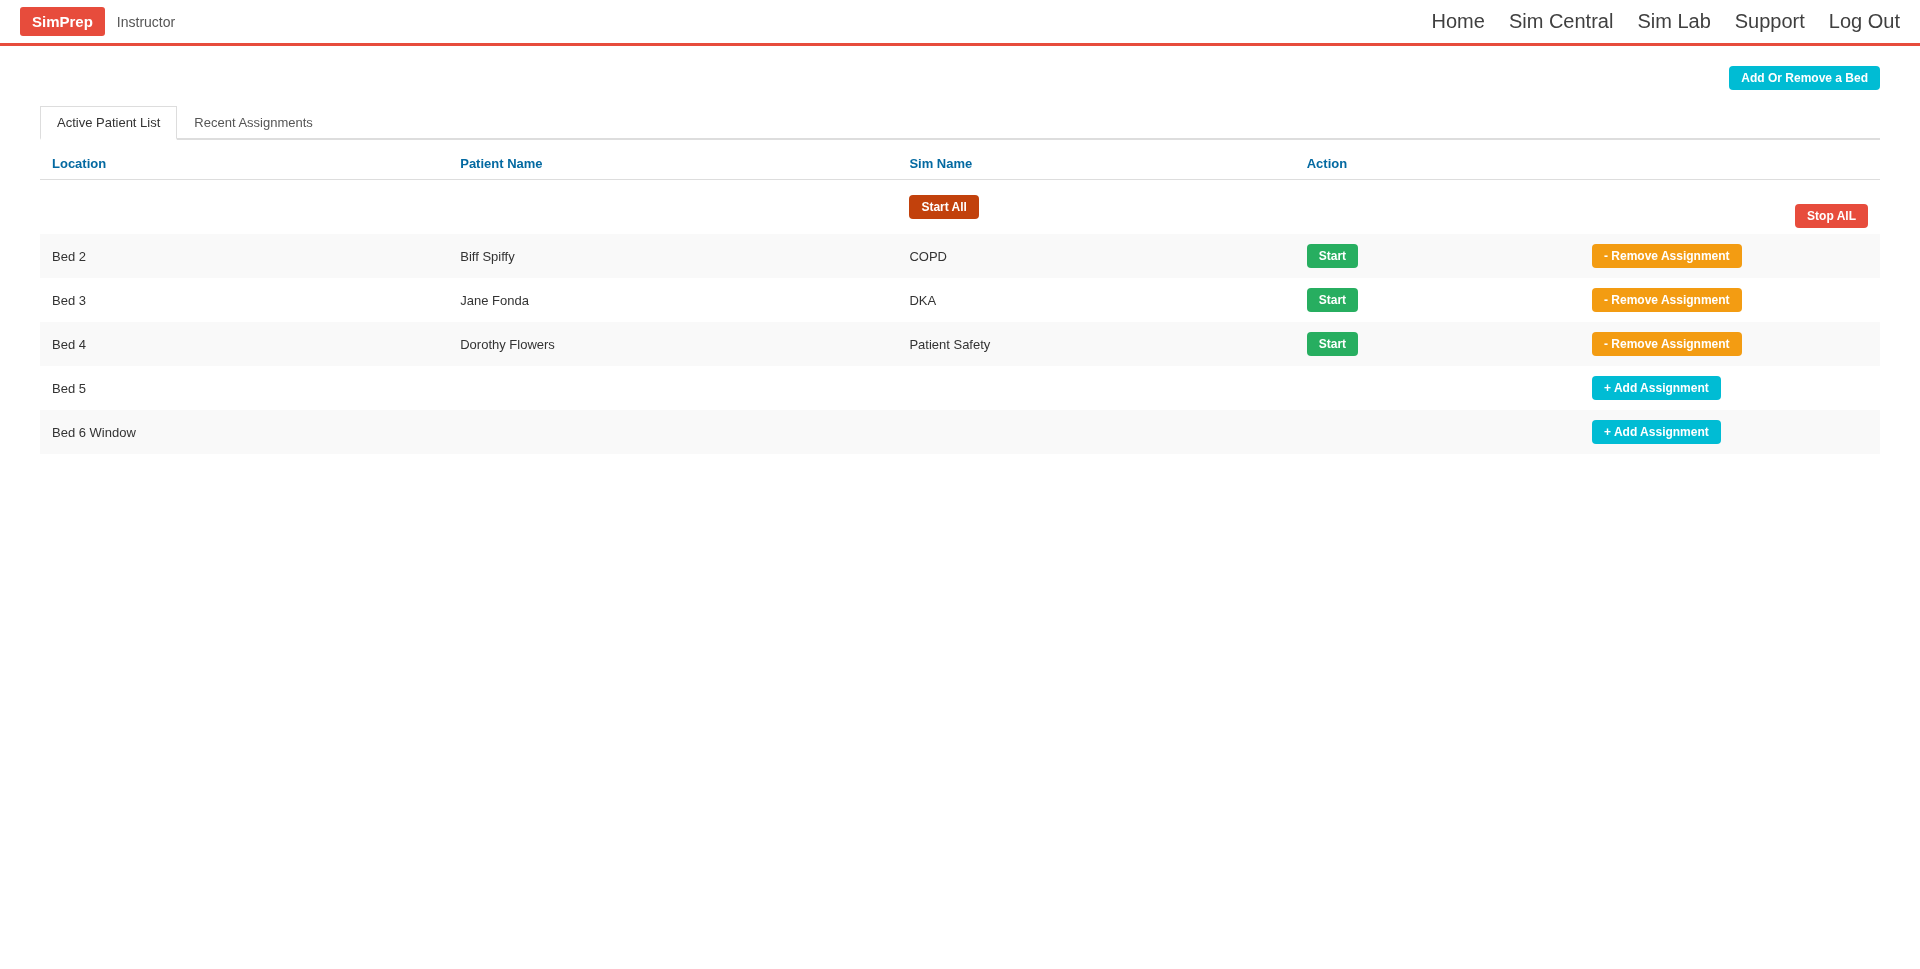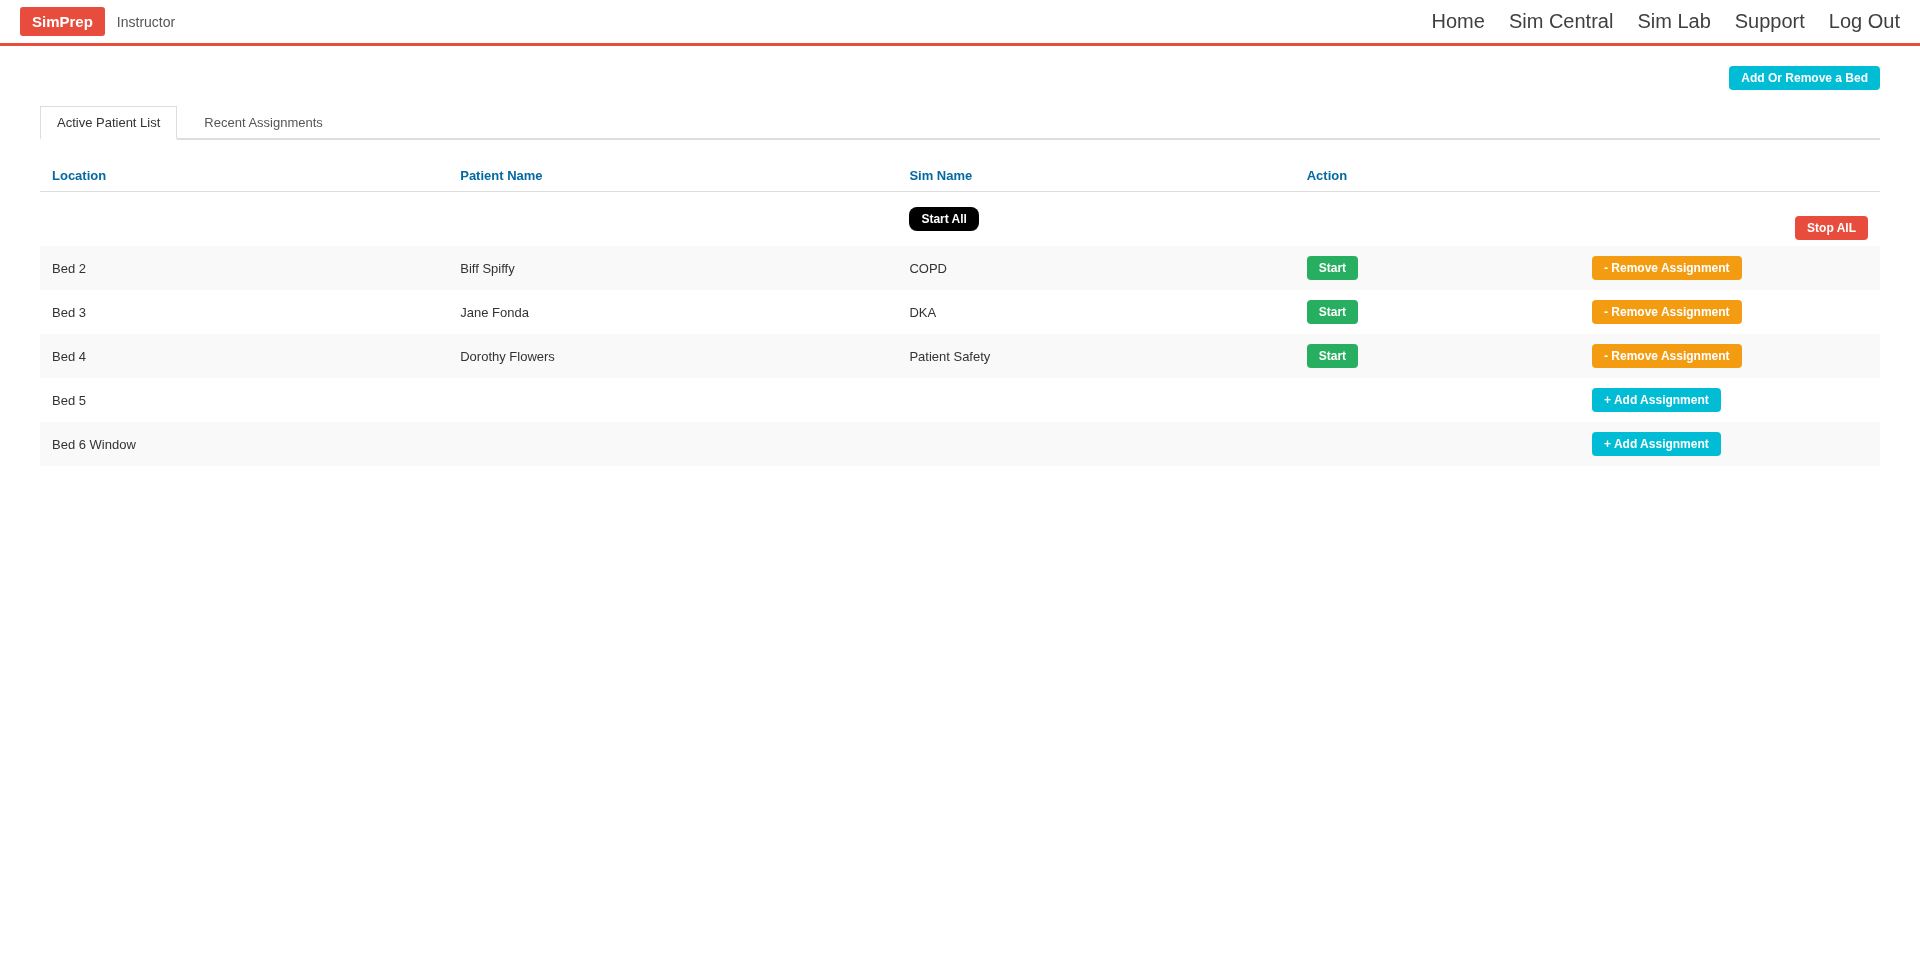--- a/index.html
+++ b/index.html
@@ -65,22 +65,21 @@
       font-size: 20px;
       font-weight: normal;
       color: #333;
       margin-bottom: 16px;
     }
 
     
     .tabs {
       display: flex;
       border-bottom: 2px solid #ddd;
-      margin-bottom: 20px;
-      gap: 10px;
+      margin-bottom: 8px;
     }
     .tab {
       padding: 8px 16px;
       cursor: pointer;
       font-size: 13px;
       color: #555;
       border: 1px solid transparent;
       margin-bottom: -2px;
     }
     .tab.active {
@@ -124,21 +123,21 @@
     
     .btn {
       border: none;
       border-radius: 4px;
       padding: 5px 12px;
       cursor: pointer;
       font-size: 12px;
       font-weight: bold;
       color: #fff;
     }
-    .btn-start-all { background: #000000; border-radius: 8px; }
+    .btn-start-all { background: #c2410c; }
     .btn-stop-all { background: #e74c3c; margin-top: 18px; }
     .btn-view { background: #27ae60; }
     .btn-stop { background: #e74c3c; }
     .btn-start { background: #27ae60; }
     .btn-remove { background: #f39c12; color: #fff; }
     .btn-add { background: #00bcd4; color: #fff; }
 
     .action-buttons {
       display: flex;
       gap: 4px;

